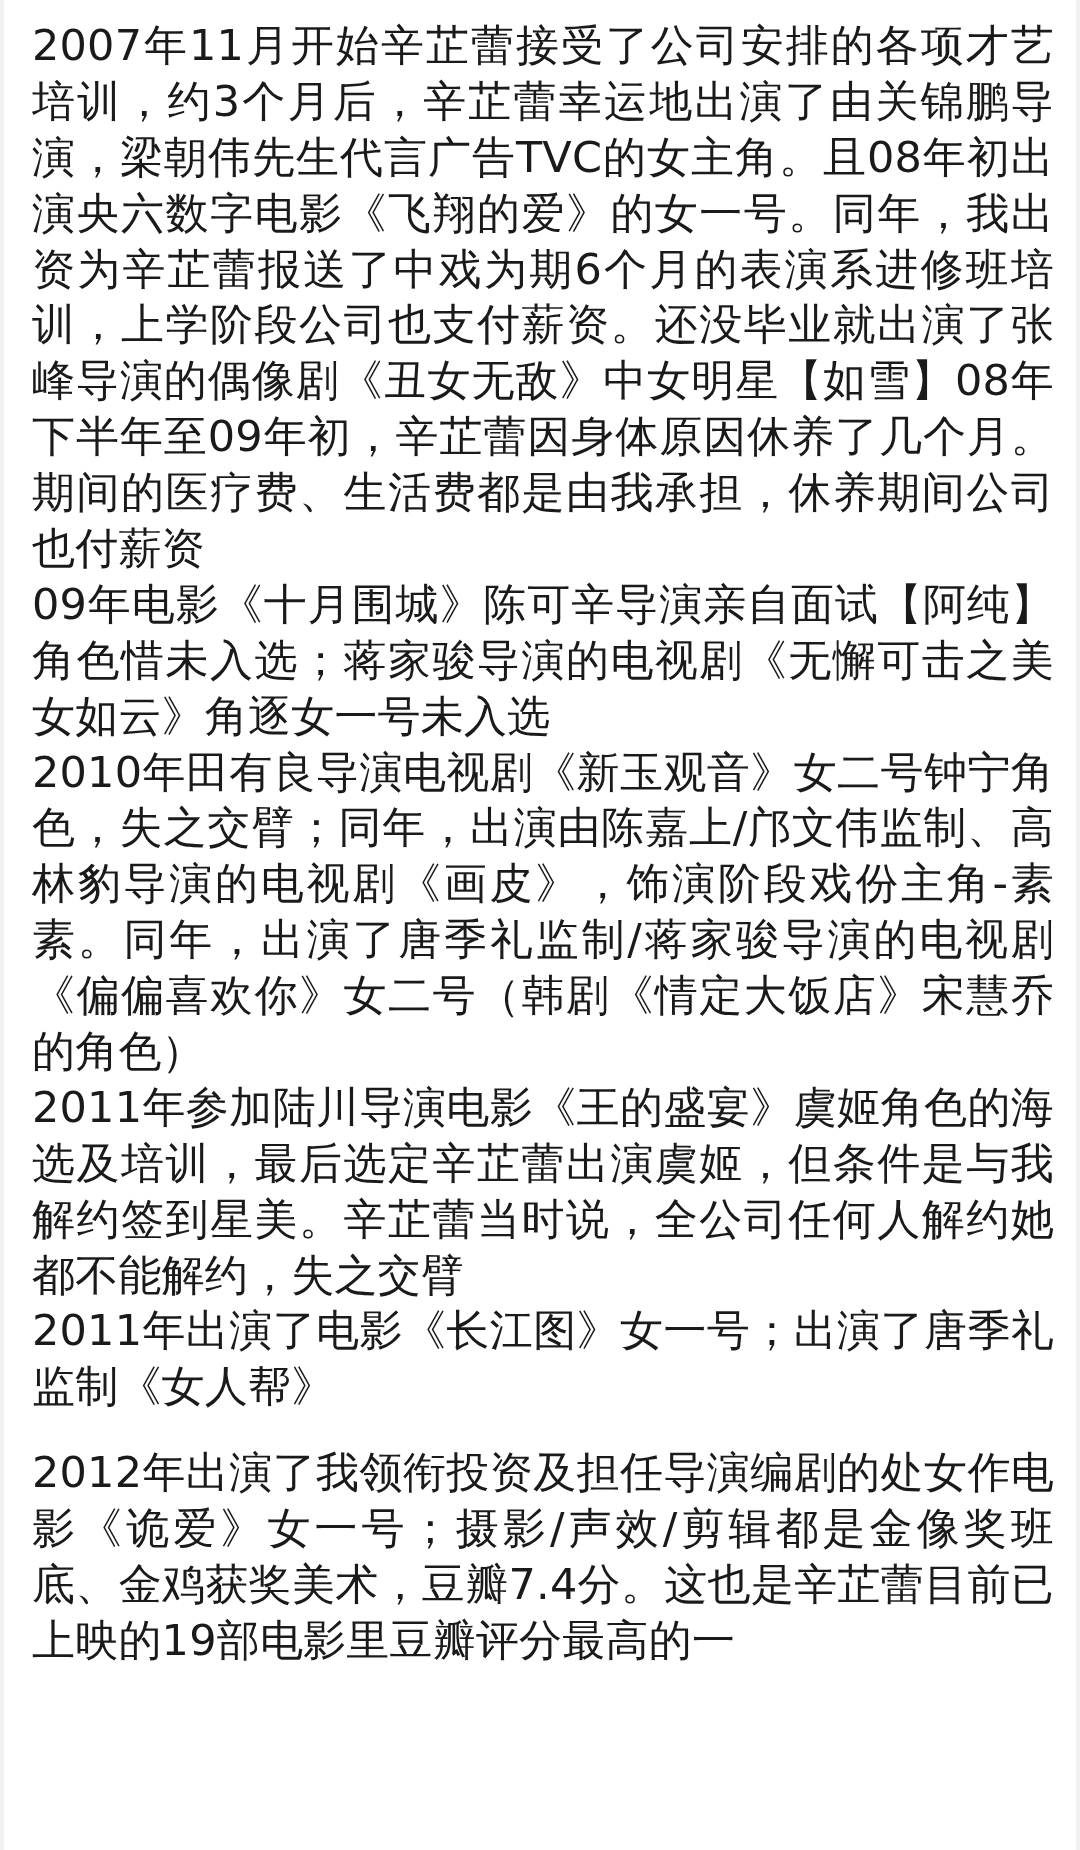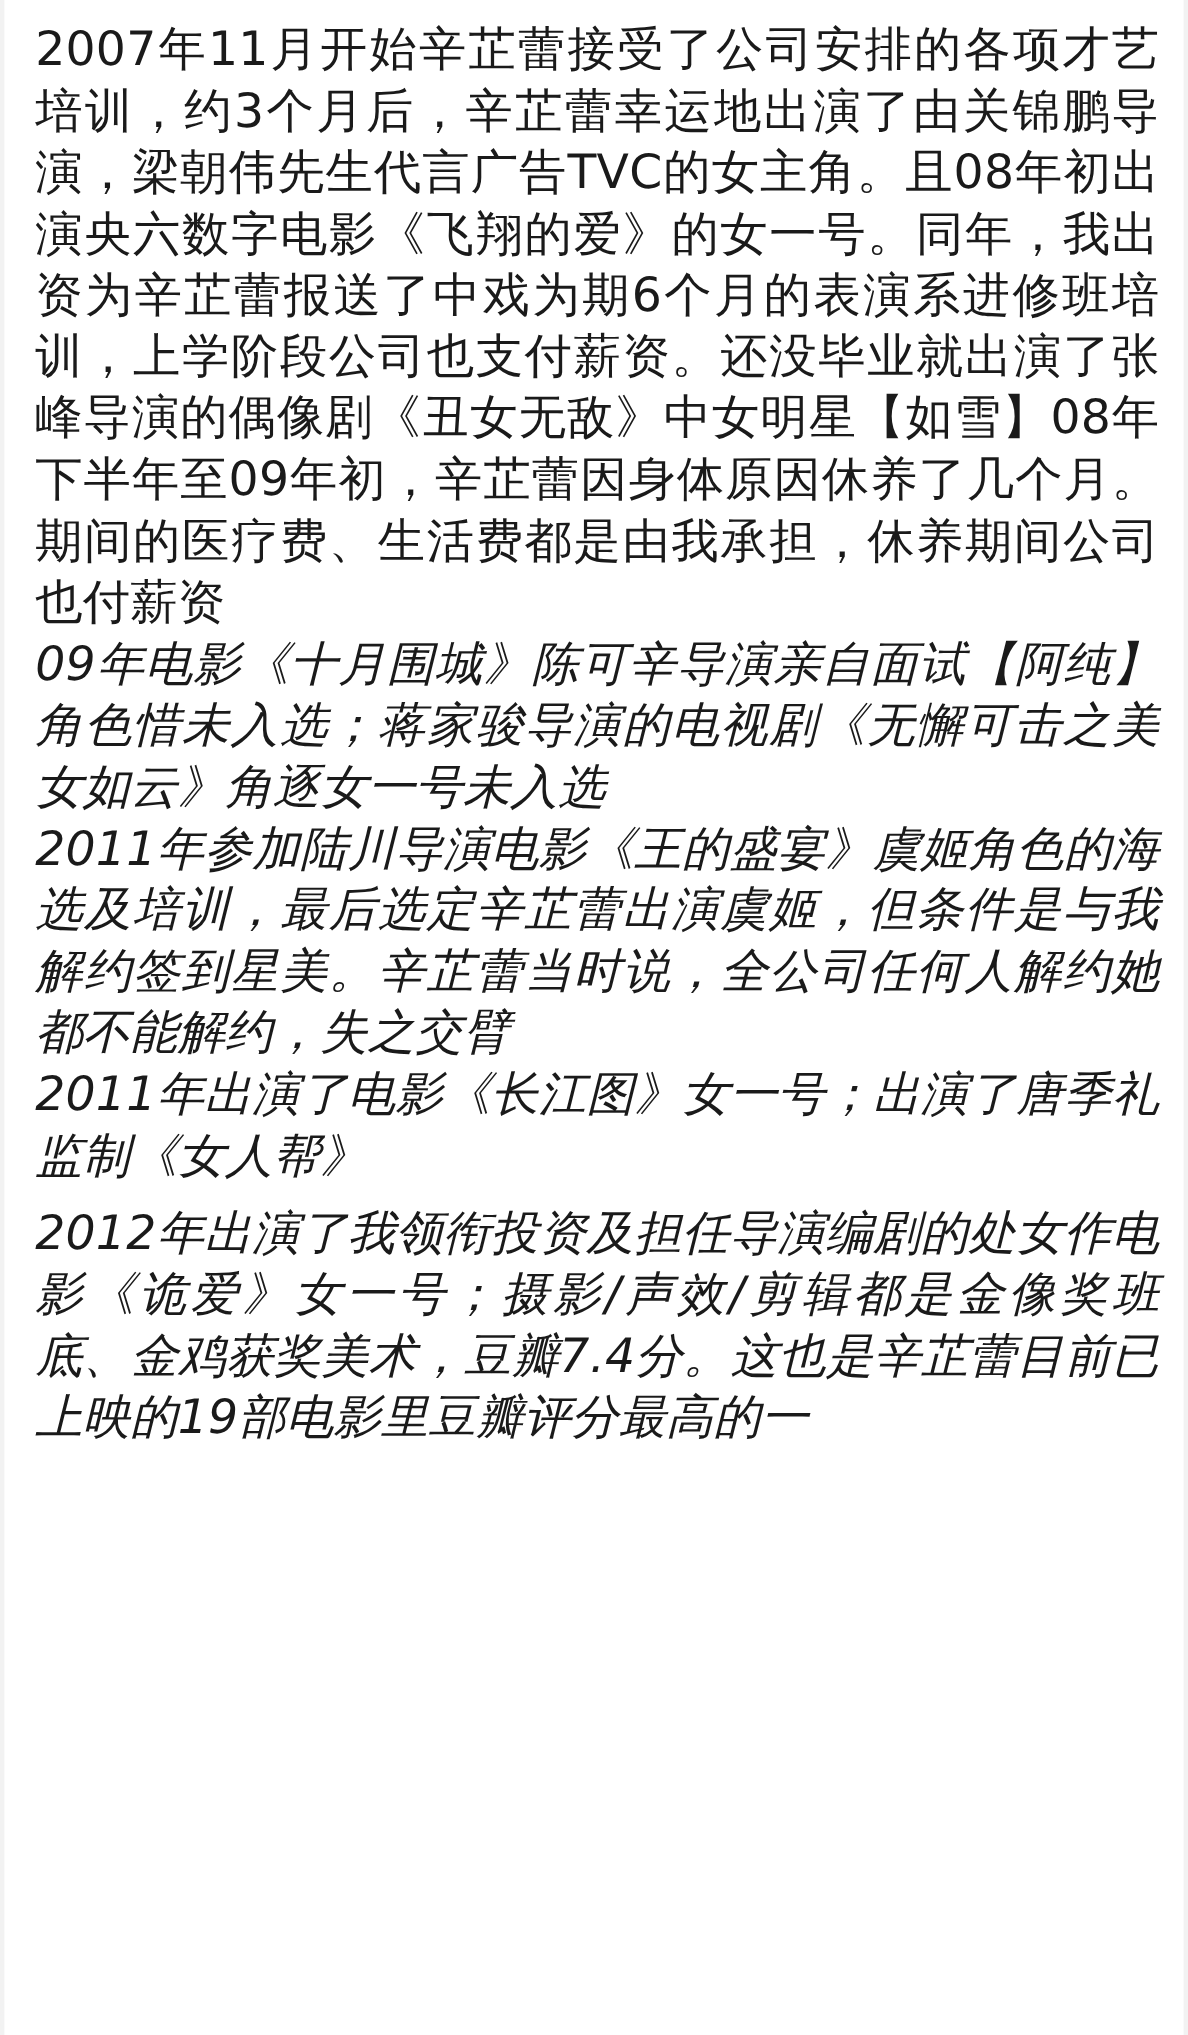--- a/index.html
+++ b/index.html
@@ -30,24 +30,23 @@
     text-align: justify;
     text-justify: inter-character;
   }
   .para {
     margin: 0 0 0 0;
     white-space: pre-wrap;
     word-break: break-all;
   }
   .para + .para {
     margin-top: 0px;
-    font-style: italic;
   }
   .para.gap-before {
-    margin-top: 14px;
+    margin-top: 30px;
   }
   
   #page::before {
     content: "";
     position: absolute;
     top: 0; left: 0;
     width: 4px; height: 100%;
     background: #f2f2f2;
   }
   #page::after {
@@ -58,17 +57,18 @@
     background: #f2f2f2;
   }
 </style>
 </head>
 <body>
 
 <div id="page">
   <div class="doc-body">
     <p class="para">2007年11月开始辛芷蕾接受了公司安排的各项才艺培训，约3个月后，辛芷蕾幸运地出演了由关锦鹏导演，梁朝伟先生代言广告TVC的女主角。且08年初出演央六数字电影《飞翔的爱》的女一号。同年，我出资为辛芷蕾报送了中戏为期6个月的表演系进修班培训，上学阶段公司也支付薪资。还没毕业就出演了张峰导演的偶像剧《丑女无敌》中女明星【如雪】08年下半年至09年初，辛芷蕾因身体原因休养了几个月。期间的医疗费、生活费都是由我承担，休养期间公司也付薪资</p>
     <p class="para">09年电影《十月围城》陈可辛导演亲自面试【阿纯】角色惜未入选；蒋家骏导演的电视剧《无懈可击之美女如云》角逐女一号未入选</p>
+    <p class="para">2010年田有良导演电视剧《新玉观音》女二号钟宁角色，失之交臂；同年，出演由陈嘉上/邝文伟监制、高林豹导演的电视剧《画皮》，饰演阶段戏份主角-素素。同年，出演了唐季礼监制/蒋家骏导演的电视剧《偏偏喜欢你》女二号（韩剧《情定大饭店》宋慧乔的角色）</p>
     <p class="para">2011年参加陆川导演电影《王的盛宴》虞姬角色的海选及培训，最后选定辛芷蕾出演虞姬，但条件是与我解约签到星美。辛芷蕾当时说，全公司任何人解约她都不能解约，失之交臂</p>
     <p class="para">2011年出演了电影《长江图》女一号；出演了唐季礼监制《女人帮》</p>
     <p class="para gap-before">2012年出演了我领衔投资及担任导演编剧的处女作电影《诡爱》女一号；摄影/声效/剪辑都是金像奖班底、金鸡获奖美术，豆瓣7.4分。这也是辛芷蕾目前已上映的19部电影里豆瓣评分最高的一</p>
   </div>
 </div>
 
 </body></html>

